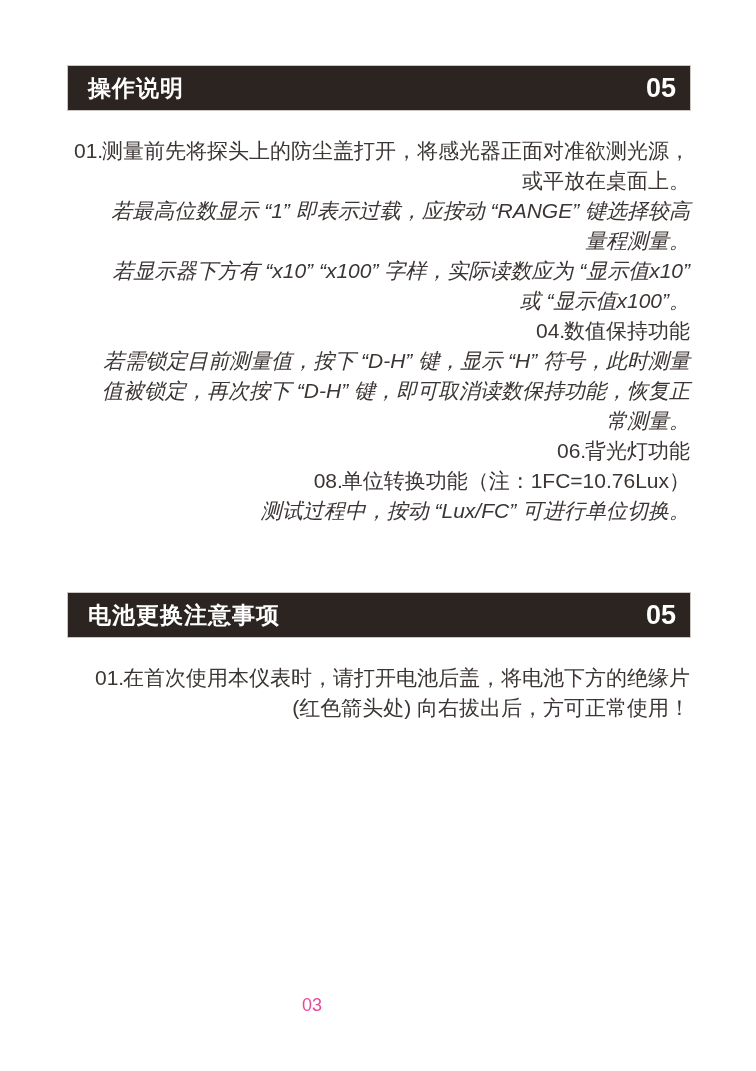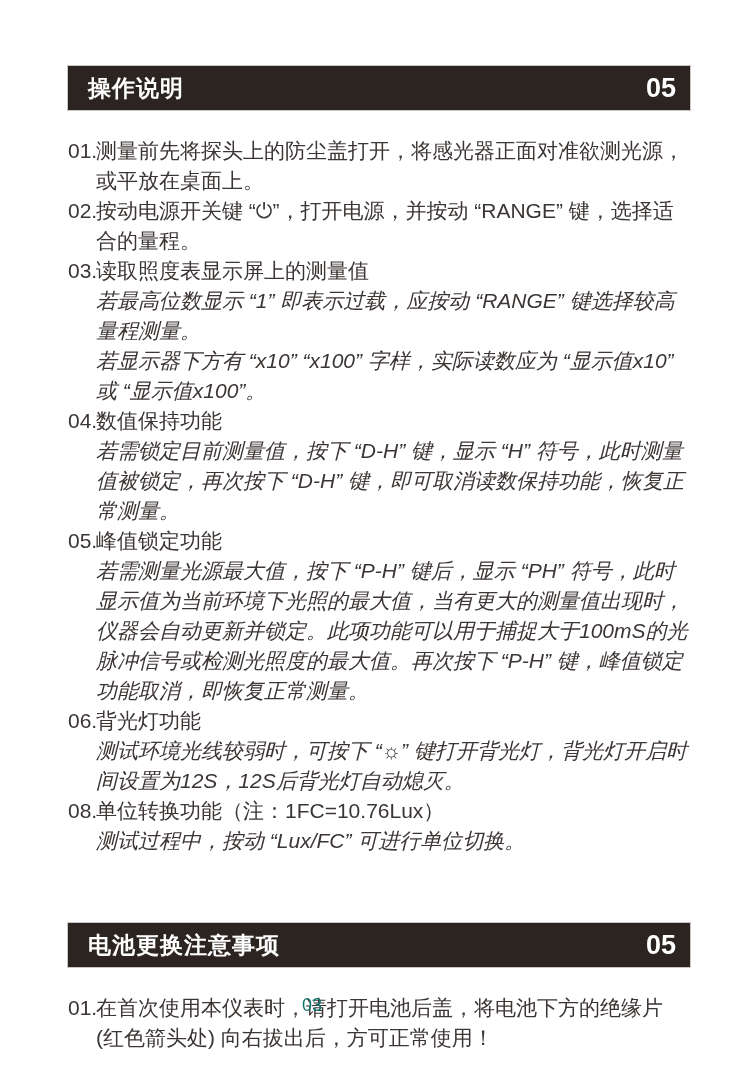--- a/index.html
+++ b/index.html
@@ -38,83 +38,74 @@
     font-size: 27px;
     font-weight: bold;
   }
   .bar1 { margin-top: 66px; }
   .bar2 { margin-top: 67px; }
   .items {
     margin-top: 26px;
     font-size: 21px;
     line-height: 30px;
   }
-  .item p { margin: 0; }
+  .item p { margin: 0; text-align: right; }
   .item .first {
     padding-left: 28px;
     text-indent: -28px;
   }
   .item .num {
     display: inline-block;
     width: 28px;
     text-indent: 0;
   }
   .item .cont {
     padding-left: 28px;
     font-style: italic;
   }
   .page-number {
     position: absolute;
     left: 0;
     top: 995px;
     width: 624px;
     text-align: center;
     font-size: 18px;
-    color: #0f766e;
+    color: #ec4899;
   }
 </style>
 </head>
 <body>
 
 <div class="content">
 
   <div class="bar bar1">
     <span class="bar-title">操作说明</span>
     <span class="bar-badge">05</span>
   </div>
 
   <div class="items">
 
     <div class="item">
       <p class="first"><span class="num">01.</span><span>测量前先将探头上的防尘盖打开，将感光器正面对准欲测光源，或平放在桌面上。</span></p>
     </div>
 
-    <div class="item">
-      <p class="first"><span class="num">02.</span><span>按动电源开关键 “⏻”，打开电源，并按动 “RANGE” 键，选择适合的量程。</span></p>
-    </div>
 
     <div class="item">
-      <p class="first"><span class="num">03.</span><span>读取照度表显示屏上的测量值</span></p>
       <p class="cont">若最高位数显示 “1” 即表示过载，应按动 “RANGE” 键选择较高量程测量。</p>
       <p class="cont">若显示器下方有 “x10” “x100” 字样，实际读数应为 “显示值x10” 或 “显示值x100”。</p>
     </div>
 
     <div class="item">
       <p class="first"><span class="num">04.</span><span>数值保持功能</span></p>
       <p class="cont">若需锁定目前测量值，按下 “D-H” 键，显示 “H” 符号，此时测量值被锁定，再次按下 “D-H” 键，即可取消读数保持功能，恢复正常测量。</p>
     </div>
 
-    <div class="item">
-      <p class="first"><span class="num">05.</span><span>峰值锁定功能</span></p>
-      <p class="cont">若需测量光源最大值，按下 “P-H” 键后，显示 “PH” 符号，此时显示值为当前环境下光照的最大值，当有更大的测量值出现时，仪器会自动更新并锁定。此项功能可以用于捕捉大于100mS的光脉冲信号或检测光照度的最大值。再次按下 “P-H” 键，峰值锁定功能取消，即恢复正常测量。</p>
-    </div>
 
     <div class="item">
       <p class="first"><span class="num">06.</span><span>背光灯功能</span></p>
-      <p class="cont">测试环境光线较弱时，可按下 “☼” 键打开背光灯，背光灯开启时间设置为12S，12S后背光灯自动熄灭。</p>
     </div>
 
     <div class="item">
       <p class="first"><span class="num">08.</span><span>单位转换功能（注：1FC=10.76Lux）</span></p>
       <p class="cont">测试过程中，按动 “Lux/FC” 可进行单位切换。</p>
     </div>
 
 
   </div>
 

